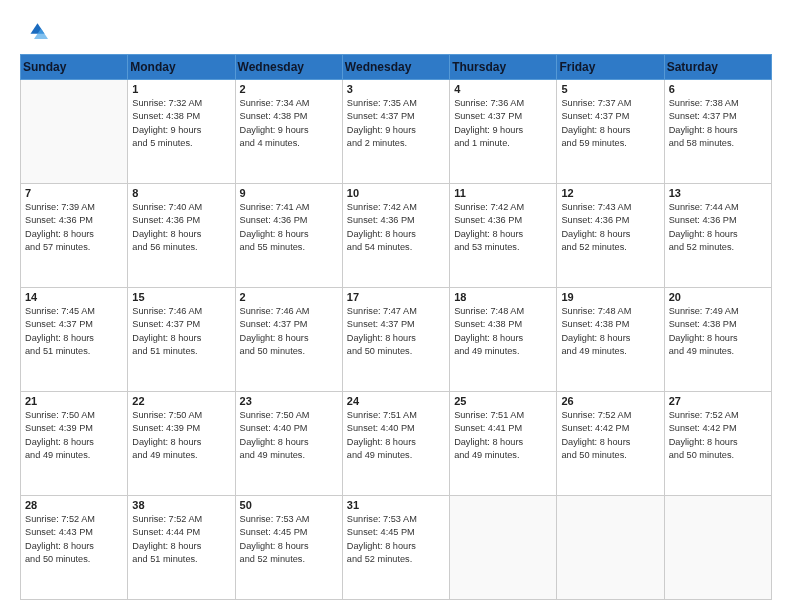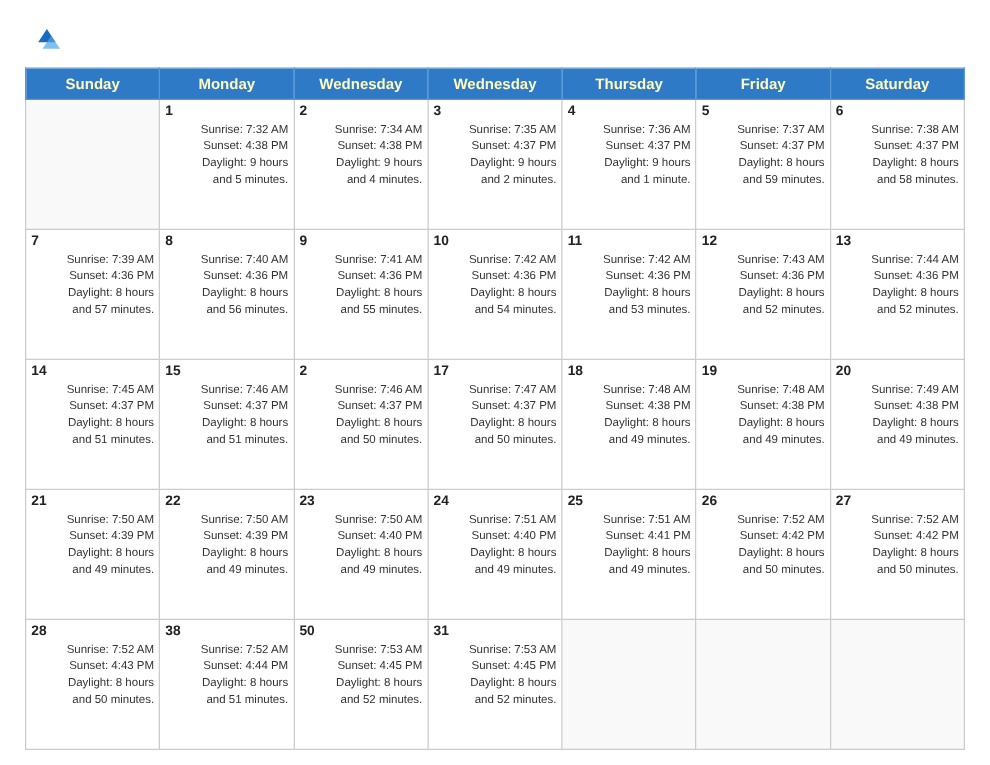--- a/index.html
+++ b/index.html
@@ -54,24 +54,24 @@
     }
     .calendar {
       flex: 1;
       border: 1px solid #ccc;
       border-collapse: collapse;
       width: 100%;
       table-layout: fixed;
     }
     .calendar th {
       background: #2f7ac7;
-      color: #fef9c3;
+      color: #0f172a;
       font-size: 12px;
       font-weight: bold;
-      text-align: center;
+      text-align: left;
       padding: 5px 2px;
       border: 1px solid #5599d6;
     }
     .calendar td {
       vertical-align: top;
       border: 1px solid #ccc;
       padding: 3px 4px;
       font-size: 9.5px;
       color: #333;
       height: 80px;
@@ -83,21 +83,20 @@
       font-size: 11px;
       font-weight: bold;
       color: #222;
       display: block;
       margin-bottom: 2px;
     }
     .day-info {
       line-height: 1.45;
       font-size: 9.2px;
       color: #333;
-      text-align: right;
     }
   </style>
 </head>
 <body>
 
 <div class="page">
   <div class="header">
     <div class="logo">
       <svg class="logo-icon" viewBox="0 0 32 32">
         <polygon points="20,6 28,18 12,18" fill="#1a6bbf"></polygon>

